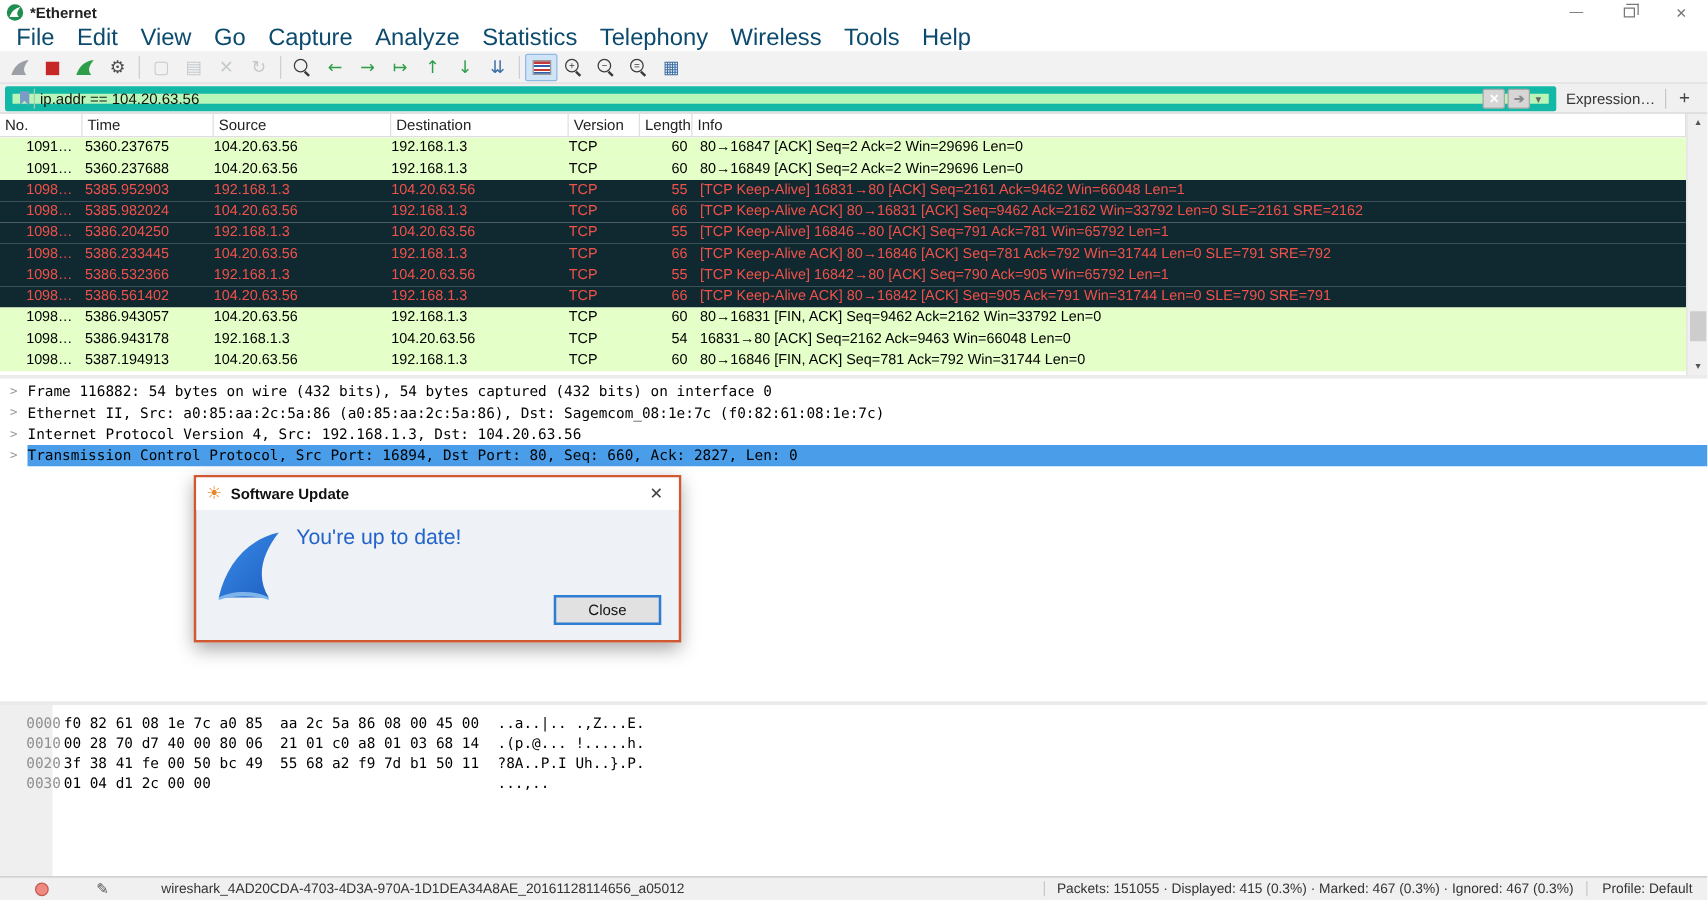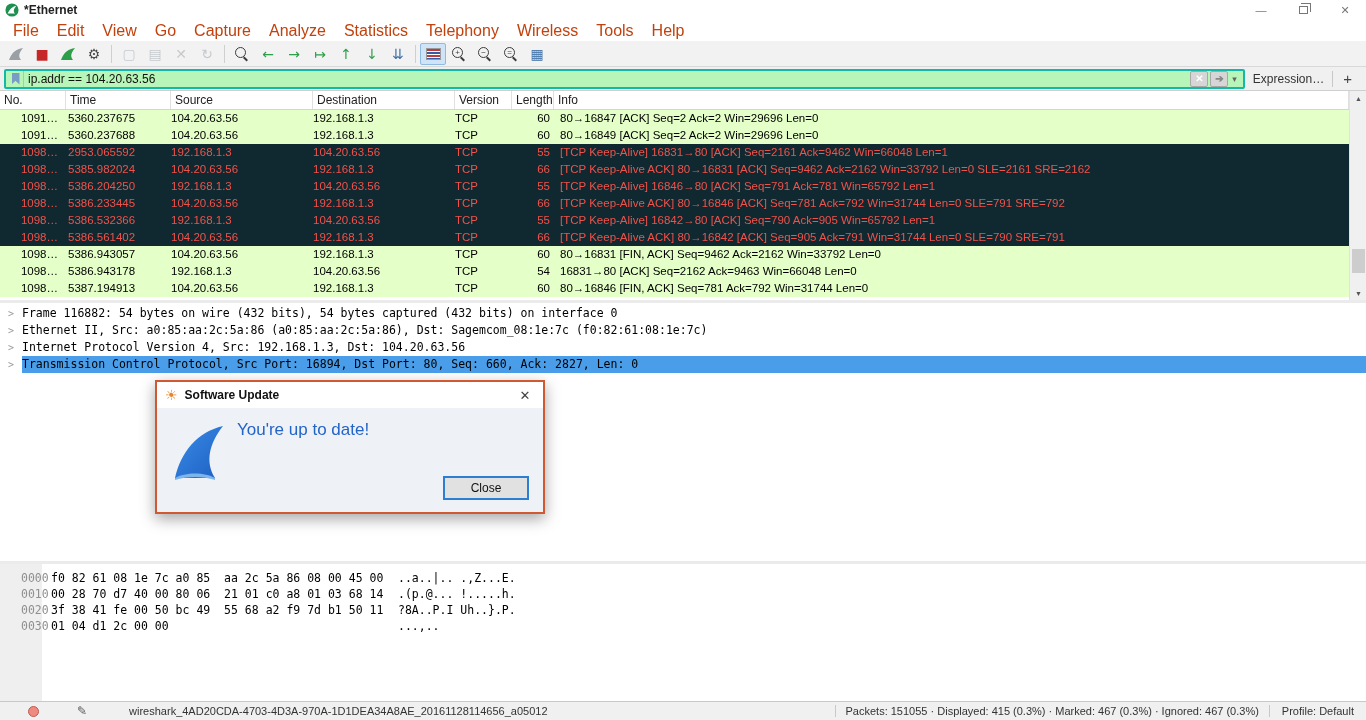--- a/index.html
+++ b/index.html
@@ -17,21 +17,21 @@
   .win-controls { margin-left:auto; display:flex; height:20px; }
   .win-btn { width:42px; height:20px; display:flex; align-items:center; justify-content:center;
              color:#777; font-size:11px; }
   .restore { position:relative; width:9px; height:8px; border:1px solid #777; background:#fff; }
   .restore::before { content:""; position:absolute; left:1px; top:-4px; width:9px; height:8px;
                      border:1px solid #777; border-bottom:none; border-left:none; }
 
   
   .menubar { position:absolute; top:20px; left:0; right:0; height:21px; background:#fff;
              display:flex; align-items:center; padding-left:4px; }
-  .menu-item { font-size:16px; color:#c2410c; padding:2px 9px; cursor:default; }
+  .menu-item { font-size:19px; color:#0c4a6e; padding:2px 9px; cursor:default; }
 
   
   .toolbar { position:absolute; top:41px; left:0; right:0; height:26px; background:#f2f2f2;
              border-bottom:1px solid #d9d9d9; display:flex; align-items:center; padding-left:3px; }
   .tb-btn { width:26px; height:22px; display:flex; align-items:center; justify-content:center;
             border:1px solid transparent; border-radius:2px; }
   .tb-btn.active { background:#cfe4f7; border-color:#8fbbe3; }
   .tb-btn.disabled { opacity:.38; }
   .tb-glyph { font-size:14px; line-height:1; font-family:"DejaVu Sans", sans-serif; }
   .tb-sep { width:1px; height:18px; background:#cfcfcf; margin:0 4px; }
@@ -41,21 +41,21 @@
   .mag::before { content:""; position:absolute; left:0; top:0; width:9px; height:9px;
                  border:1.6px solid #3b3b3b; border-radius:50%; }
   .mag::after { content:""; position:absolute; right:1px; bottom:1px; width:5px; height:2px;
                 background:#3b3b3b; transform:rotate(45deg); }
   .mag-sign { position:absolute; left:1px; top:1px; width:9px; text-align:center;
               font-size:8px; font-style:normal; color:#3b3b3b; line-height:9px; }
 
   
   .filterbar { position:absolute; top:67px; left:0; right:0; height:24px; background:#f0f0f0;
                border-bottom:1px solid #cfcfcf; display:flex; align-items:center; padding:0 4px; }
-  .filter-input { flex:1; height:20px; background:var(--filter-green); border:2px solid #14b8a6;
+  .filter-input { flex:1; height:20px; background:var(--filter-green); border:6px solid #14b8a6;
                   border-radius:2px; display:flex; align-items:center; padding:0 2px; }
   .bookmark-box { width:16px; height:16px; display:flex; align-items:center; justify-content:center;
                   border-right:1px solid #aacBaa; }
   .bookmark { width:8px; height:12px; background:#7a9cc4;
               clip-path:polygon(0 0,100% 0,100% 100%,50% 68%,0 100%); }
   .filter-text { flex:1; border:none; outline:none; background:transparent; font-size:12px;
                  color:#111; font-family:"Liberation Sans",sans-serif; padding-left:4px; }
   .filter-btn { width:18px; height:16px; background:#d6d6d6; border:1px solid #a8a8a8;
                 border-radius:2px; margin-left:2px; display:flex; align-items:center;
                 justify-content:center; font-size:10px; color:#fff; font-weight:bold; }
@@ -274,21 +274,21 @@
     <span class="c c-source">Source</span>
     <span class="c c-destination">Destination</span>
     <span class="c c-protocol">Version</span>
     <span class="c c-length">Length</span>
     <span class="c c-info">Info</span>
   </div>
 
   <div class="pl-body">
       <div class="pl-row green"><span class="c c-no">1091…</span><span class="c c-time">5360.237675</span><span class="c c-source">104.20.63.56</span><span class="c c-destination">192.168.1.3</span><span class="c c-protocol">TCP</span><span class="c c-length">60</span><span class="c c-info">80→16847 [ACK] Seq=2 Ack=2 Win=29696 Len=0</span></div>
       <div class="pl-row green"><span class="c c-no">1091…</span><span class="c c-time">5360.237688</span><span class="c c-source">104.20.63.56</span><span class="c c-destination">192.168.1.3</span><span class="c c-protocol">TCP</span><span class="c c-length">60</span><span class="c c-info">80→16849 [ACK] Seq=2 Ack=2 Win=29696 Len=0</span></div>
-      <div class="pl-row dark"><span class="c c-no">1098…</span><span class="c c-time">2953.065592</span><span class="c c-source">192.168.1.3</span><span class="c c-destination">104.20.63.56</span><span class="c c-protocol">TCP</span><span class="c c-length">55</span><span class="c c-info">[TCP Keep-Alive] 16831→80 [ACK] Seq=2161 Ack=9462 Win=66048 Len=1</span></div>
+      <div class="pl-row dark"><span class="c c-no">1098…</span><span class="c c-time">5385.952903</span><span class="c c-source">192.168.1.3</span><span class="c c-destination">104.20.63.56</span><span class="c c-protocol">TCP</span><span class="c c-length">55</span><span class="c c-info">[TCP Keep-Alive] 16831→80 [ACK] Seq=2161 Ack=9462 Win=66048 Len=1</span></div>
       <div class="pl-row dark"><span class="c c-no">1098…</span><span class="c c-time">5385.982024</span><span class="c c-source">104.20.63.56</span><span class="c c-destination">192.168.1.3</span><span class="c c-protocol">TCP</span><span class="c c-length">66</span><span class="c c-info">[TCP Keep-Alive ACK] 80→16831 [ACK] Seq=9462 Ack=2162 Win=33792 Len=0 SLE=2161 SRE=2162</span></div>
       <div class="pl-row dark"><span class="c c-no">1098…</span><span class="c c-time">5386.204250</span><span class="c c-source">192.168.1.3</span><span class="c c-destination">104.20.63.56</span><span class="c c-protocol">TCP</span><span class="c c-length">55</span><span class="c c-info">[TCP Keep-Alive] 16846→80 [ACK] Seq=791 Ack=781 Win=65792 Len=1</span></div>
       <div class="pl-row dark"><span class="c c-no">1098…</span><span class="c c-time">5386.233445</span><span class="c c-source">104.20.63.56</span><span class="c c-destination">192.168.1.3</span><span class="c c-protocol">TCP</span><span class="c c-length">66</span><span class="c c-info">[TCP Keep-Alive ACK] 80→16846 [ACK] Seq=781 Ack=792 Win=31744 Len=0 SLE=791 SRE=792</span></div>
       <div class="pl-row dark"><span class="c c-no">1098…</span><span class="c c-time">5386.532366</span><span class="c c-source">192.168.1.3</span><span class="c c-destination">104.20.63.56</span><span class="c c-protocol">TCP</span><span class="c c-length">55</span><span class="c c-info">[TCP Keep-Alive] 16842→80 [ACK] Seq=790 Ack=905 Win=65792 Len=1</span></div>
       <div class="pl-row dark"><span class="c c-no">1098…</span><span class="c c-time">5386.561402</span><span class="c c-source">104.20.63.56</span><span class="c c-destination">192.168.1.3</span><span class="c c-protocol">TCP</span><span class="c c-length">66</span><span class="c c-info">[TCP Keep-Alive ACK] 80→16842 [ACK] Seq=905 Ack=791 Win=31744 Len=0 SLE=790 SRE=791</span></div>
       <div class="pl-row green"><span class="c c-no">1098…</span><span class="c c-time">5386.943057</span><span class="c c-source">104.20.63.56</span><span class="c c-destination">192.168.1.3</span><span class="c c-protocol">TCP</span><span class="c c-length">60</span><span class="c c-info">80→16831 [FIN, ACK] Seq=9462 Ack=2162 Win=33792 Len=0</span></div>
       <div class="pl-row green"><span class="c c-no">1098…</span><span class="c c-time">5386.943178</span><span class="c c-source">192.168.1.3</span><span class="c c-destination">104.20.63.56</span><span class="c c-protocol">TCP</span><span class="c c-length">54</span><span class="c c-info">16831→80 [ACK] Seq=2162 Ack=9463 Win=66048 Len=0</span></div>
       <div class="pl-row green"><span class="c c-no">1098…</span><span class="c c-time">5387.194913</span><span class="c c-source">104.20.63.56</span><span class="c c-destination">192.168.1.3</span><span class="c c-protocol">TCP</span><span class="c c-length">60</span><span class="c c-info">80→16846 [FIN, ACK] Seq=781 Ack=792 Win=31744 Len=0</span></div>
     </div>
 

